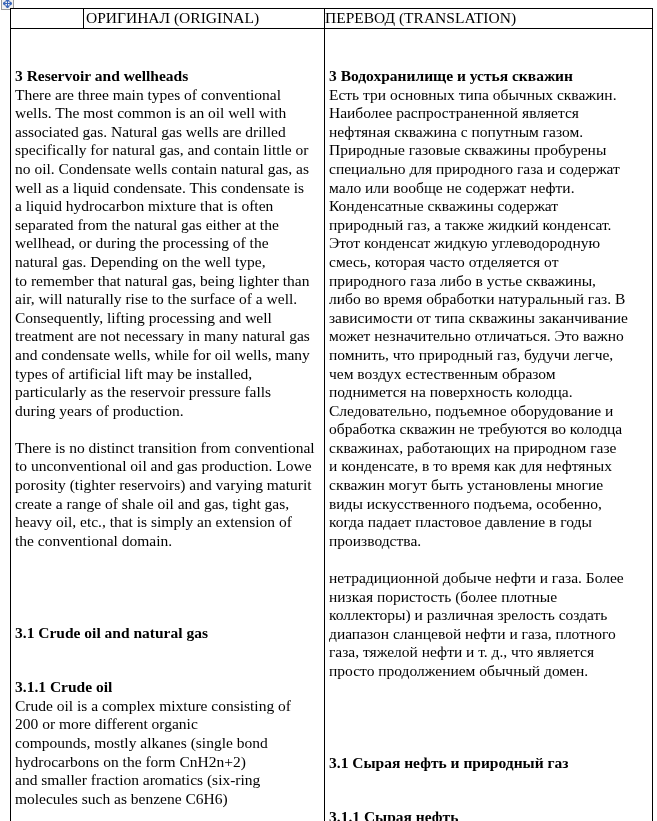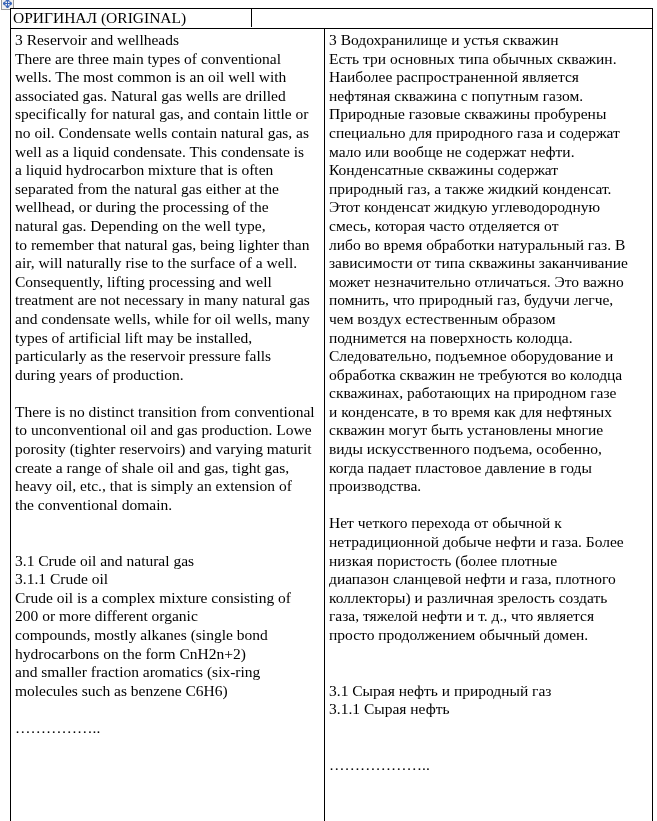--- a/index.html
+++ b/index.html
@@ -16,37 +16,37 @@
     background: #f2f2f2; border: 1px solid #9a9a9a;
     box-sizing: border-box;
     display: flex; align-items: center; justify-content: center;
   }
   .tbl {
     position: absolute; left: 10px; top: 8px;
     width: 643px; height: 880px; 
     border: 1px solid #000; box-sizing: border-box;
     background: #fff;
   }
-  .hrow { display: flex; height: 20px; border-bottom: 1px solid #000; box-sizing: border-box; flex-direction: column; }
+  .hrow { display: flex; height: 20px; border-bottom: 1px solid #000; box-sizing: border-box; }
   .hcell {
     box-sizing: border-box; font-size: 15.5px; line-height: 18px;
     white-space: nowrap; overflow: hidden;
   }
   .hcell.corner { width: 73px; border-right: 1px solid #000; }
   .hcell.orig   { width: 241px; border-right: 1px solid #000; padding-left: 2px; }
   .hcell.trans  { flex: 1; text-align: left; }
   .brow { display: flex; height: calc(100% - 20px); }
   .cell { box-sizing: border-box; padding: 2px 1px 0 4px; overflow: hidden; }
   .cell.left  { width: 314px; border-right: 1px solid #000; }
   .cell.right { flex: 1; }
   .line {
     font-size: 15.5px; line-height: 18.6px; height: 18.6px;
     white-space: nowrap; overflow: hidden;
   }
-  .line.bold { font-weight: normal; }
+  .line.bold { font-weight: bold; margin-top: 36px; }
   .gap { width: 100%; }
 </style>
 </head>
 <body>
 
 <div class="handle">
   <svg width="9" height="9" viewBox="0 0 12 12">
     <g stroke="#3a66b8" stroke-width="1.4" fill="#3a66b8">
       <line x1="6" y1="1.5" x2="6" y2="10.5"></line>
       <line x1="1.5" y1="6" x2="10.5" y2="6"></line>
@@ -113,40 +113,40 @@
         <div class="line">Есть три основных типа обычных скважин.</div>
         <div class="line">Наиболее распространенной является</div>
         <div class="line">нефтяная скважина с попутным газом.</div>
         <div class="line">Природные газовые скважины пробурены</div>
         <div class="line">специально для природного газа и содержат</div>
         <div class="line">мало или вообще не содержат нефти.</div>
         <div class="line">Конденсатные скважины содержат</div>
         <div class="line">природный газ, а также жидкий конденсат.</div>
         <div class="line">Этот конденсат жидкую углеводородную</div>
         <div class="line">смесь, которая часто отделяется от</div>
+        <div class="line">природного газа либо в устье скважины,</div>
         <div class="line">либо во время обработки натуральный газ. В</div>
         <div class="line">зависимости от типа скважины заканчивание</div>
         <div class="line">может незначительно отличаться. Это важно</div>
         <div class="line">помнить, что природный газ, будучи легче,</div>
         <div class="line">чем воздух естественным образом</div>
         <div class="line">поднимется на поверхность колодца.</div>
         <div class="line">Следовательно, подъемное оборудование и</div>
         <div class="line">обработка скважин не требуются во колодца</div>
         <div class="line">скважинах, работающих на природном газе</div>
         <div class="line">и конденсате, в то время как для нефтяных</div>
         <div class="line">скважин могут быть установлены многие</div>
         <div class="line">виды искусственного подъема, особенно,</div>
         <div class="line">когда падает пластовое давление в годы</div>
         <div class="line">производства.</div>
         <div class="gap" style="height: 18.6px;"></div>
-        <div class="line">Нет четкого перехода от обычной к</div>
         <div class="line">нетрадиционной добыче нефти и газа. Более</div>
         <div class="line">низкая пористость (более плотные</div>
+        <div class="line">коллекторы) и различная зрелость создать</div>
         <div class="line">диапазон сланцевой нефти и газа, плотного</div>
-        <div class="line">коллекторы) и различная зрелость создать</div>
         <div class="line">газа, тяжелой нефти и т. д., что является</div>
         <div class="line">просто продолжением обычный домен.</div>
         <div class="gap" style="height: 37.2px;"></div>
         <div class="line bold">3.1 Сырая нефть и природный газ</div>
         <div class="line bold">3.1.1 Сырая нефть</div>
         <div class="gap" style="height: 37.2px;"></div>
         <div class="line">………………..</div>
       </div>
   </div>
 </div>

